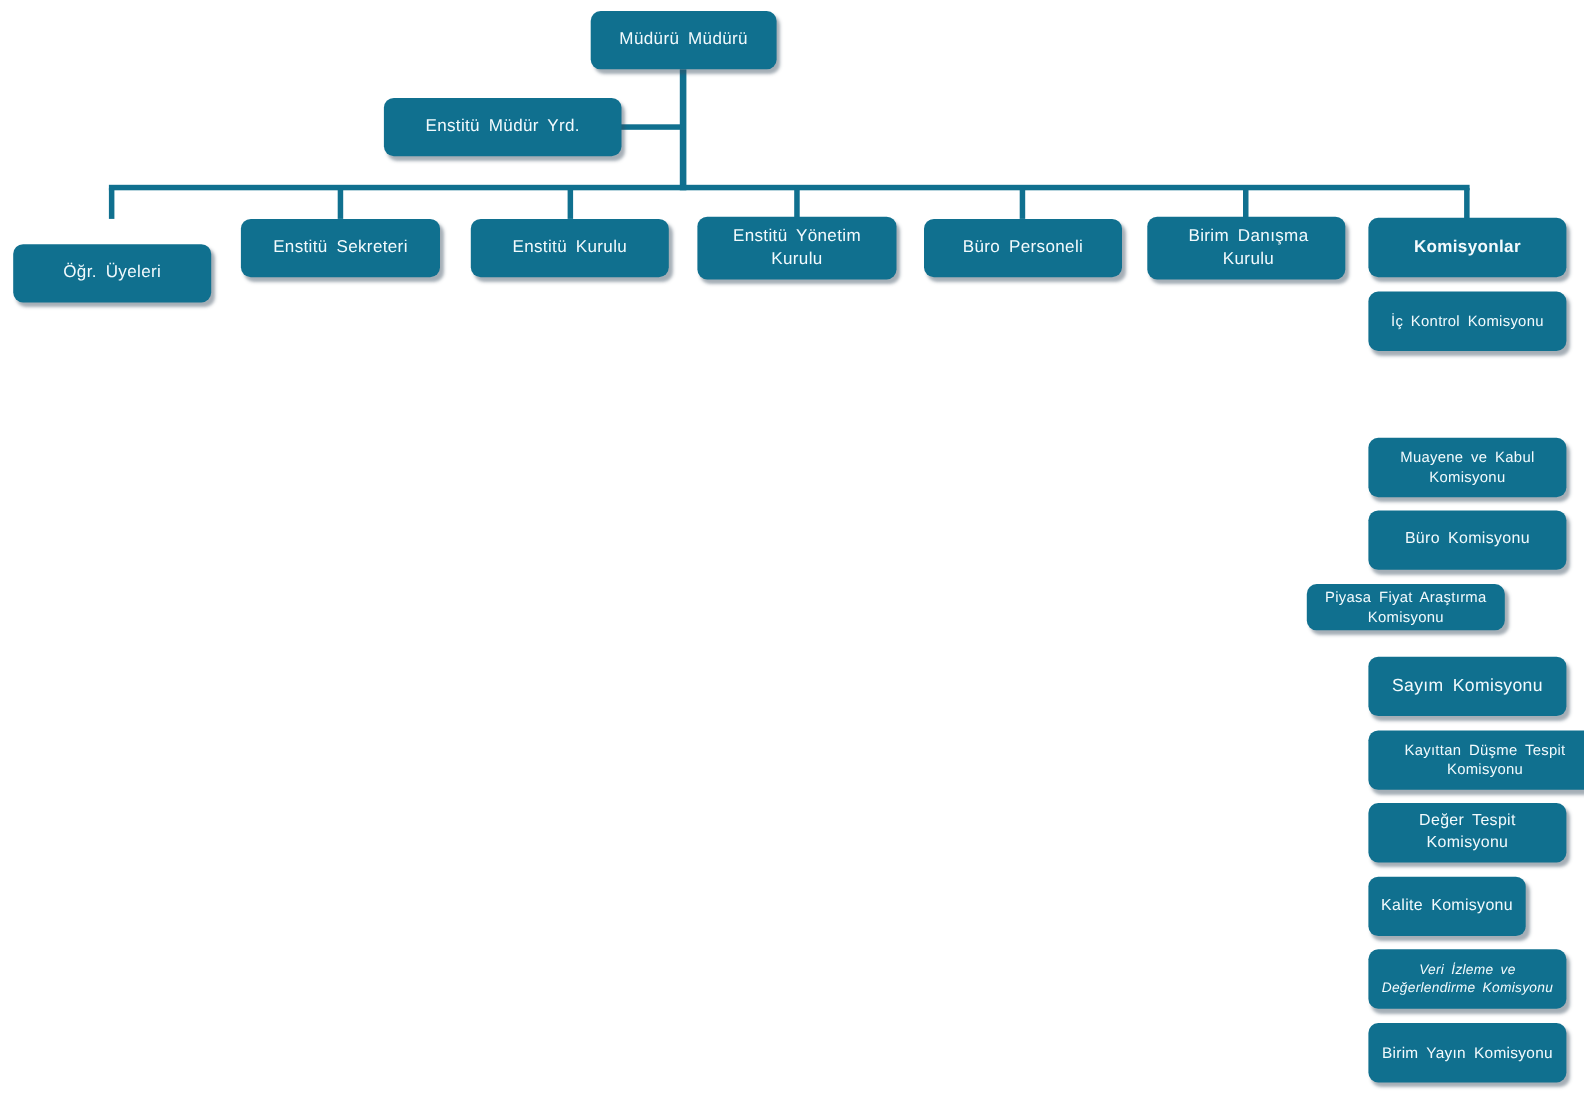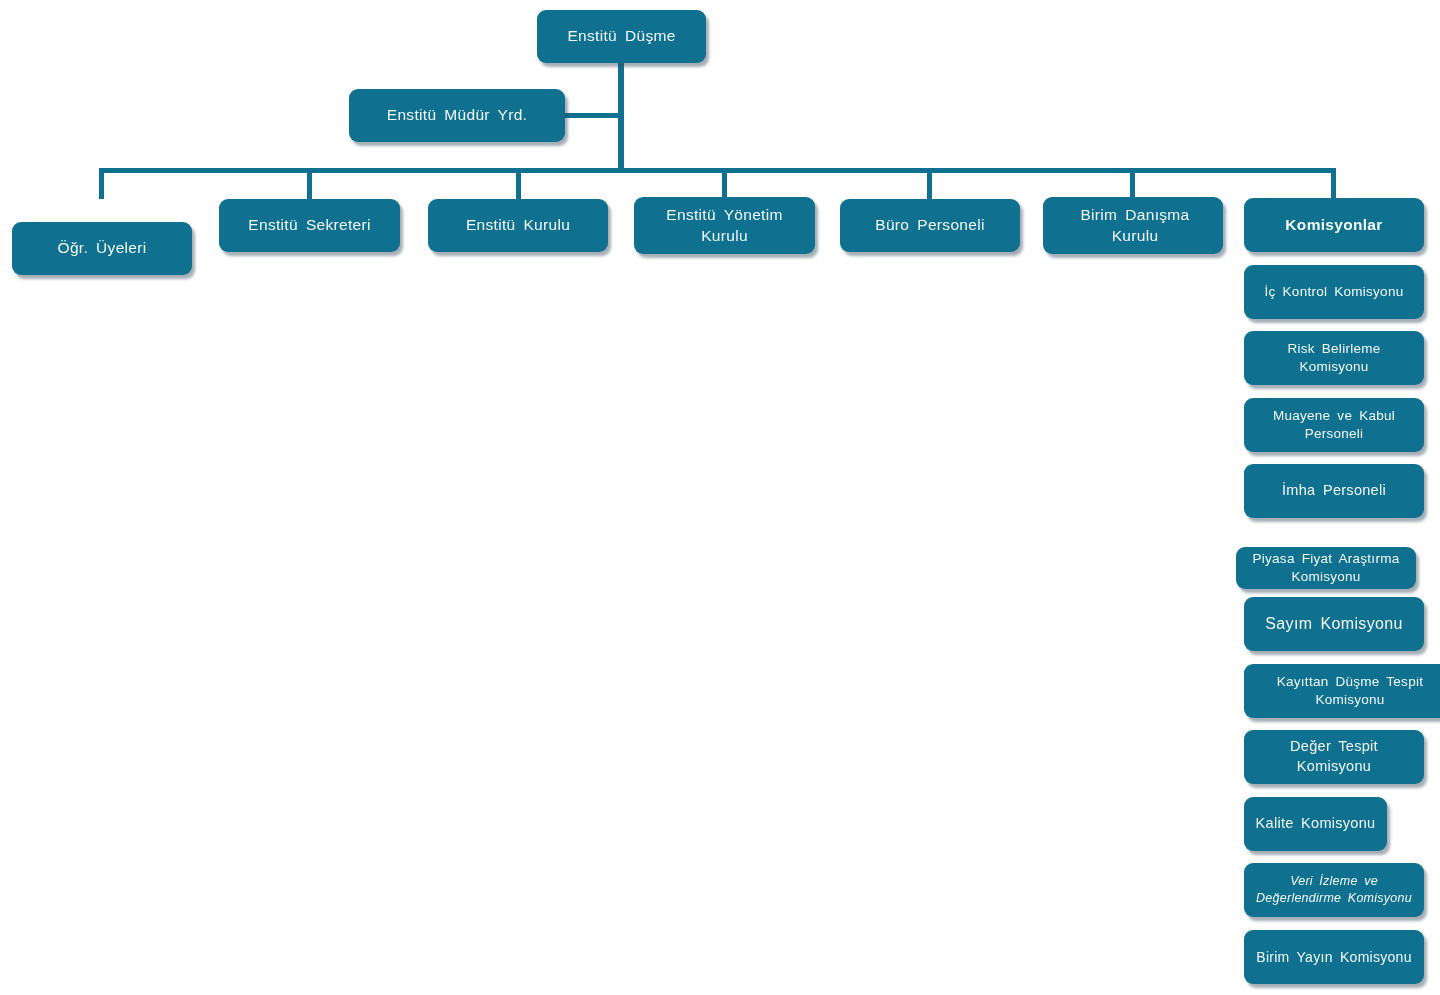--- a/index.html
+++ b/index.html
@@ -54,47 +54,46 @@
   <div class="line" style="left:528px; top:113px; width:92px; height:5px;"></div>
   <div class="line" style="left:99px; top:168px; width:1237px; height:5px;"></div>
   <div class="line" style="left:99px; top:171px; width:5px; height:28px;"></div>
   <div class="line" style="left:307px; top:171px; width:5px; height:28px;"></div>
   <div class="line" style="left:516px; top:171px; width:5px; height:28px;"></div>
   <div class="line" style="left:722px; top:171px; width:5px; height:28px;"></div>
   <div class="line" style="left:927px; top:171px; width:5px; height:28px;"></div>
   <div class="line" style="left:1130px; top:171px; width:5px; height:28px;"></div>
   <div class="line" style="left:1331px; top:171px; width:5px; height:28px;"></div>
 
-  <div class="box" style="left:537px; top:10px; width:169px; height:53px;">Enstitü Düşme</div>
+  <div class="box" style="left:537px; top:10px; width:169px; height:53px;">Müdürü Müdürü</div>
 
   <div class="box" style="left:349px; top:89px; width:216px; height:53px;">Enstitü Müdür Yrd.</div>
 
   <div class="box" style="left:12px; top:199px; width:180px; height:53px;margin-top:23px;">Öğr. Üyeleri</div>
 
   <div class="box" style="left:219px; top:199px; width:181px; height:53px;">Enstitü Sekreteri</div>
 
   <div class="box" style="left:428px; top:199px; width:180px; height:53px;">Enstitü Kurulu</div>
 
   <div class="box" style="left:634px; top:197px; width:181px; height:57px;">Enstitü Yönetim Kurulu</div>
 
   <div class="box" style="left:840px; top:199px; width:180px; height:53px;">Büro Personeli</div>
 
   <div class="box" style="left:1043px; top:197px; width:180px; height:57px;padding-left:12px;">Birim Danışma Kurulu</div>
 
   <div class="box" style="left:1244px; top:198px; width:180px; height:54px;font-weight:bold;">Komisyonlar</div>
 
   <div class="box box-k" style="left:1244px; top:265px; width:180px; height:54px;">İç Kontrol Komisyonu</div>
 
-  <div class="box box-k" style="left:1244px; top:331px; width:180px; height:54px;">Risk Belirleme Komisyonu</div>
 
-  <div class="box box-k" style="left:1244px; top:398px; width:180px; height:54px;">Muayene ve Kabul Personeli</div>
+  <div class="box box-k" style="left:1244px; top:398px; width:180px; height:54px;">Muayene ve Kabul Komisyonu</div>
 
-  <div class="box box-k k-md" style="left:1244px; top:464px; width:180px; height:54px;">İmha Personeli</div>
+  <div class="box box-k k-md" style="left:1244px; top:464px; width:180px; height:54px;">Büro Komisyonu</div>
 
-  <div class="box box-k" style="left:1236px; top:531px; width:180px; height:42px;margin-top:16px;">Piyasa Fiyat Araştırma Komisyonu</div>
+  <div class="box box-k" style="left:1188px; top:531px; width:180px; height:42px;">Piyasa Fiyat Araştırma Komisyonu</div>
 
   <div class="box box-k k-lg" style="left:1244px; top:597px; width:180px; height:54px;">Sayım Komisyonu</div>
 
   <div class="box box-k" style="left:1244px; top:664px; width:212px; height:54px;">Kayıttan Düşme Tespit Komisyonu</div>
 
   <div class="box box-k k-md" style="left:1244px; top:730px; width:180px; height:54px;">Değer Tespit Komisyonu</div>
 
   <div class="box box-k k-md" style="left:1244px; top:797px; width:143px; height:54px;">Kalite Komisyonu</div>
 
   <div class="box box-k k-sm" style="left:1244px; top:863px; width:180px; height:54px;">Veri İzleme ve Değerlendirme Komisyonu</div>

